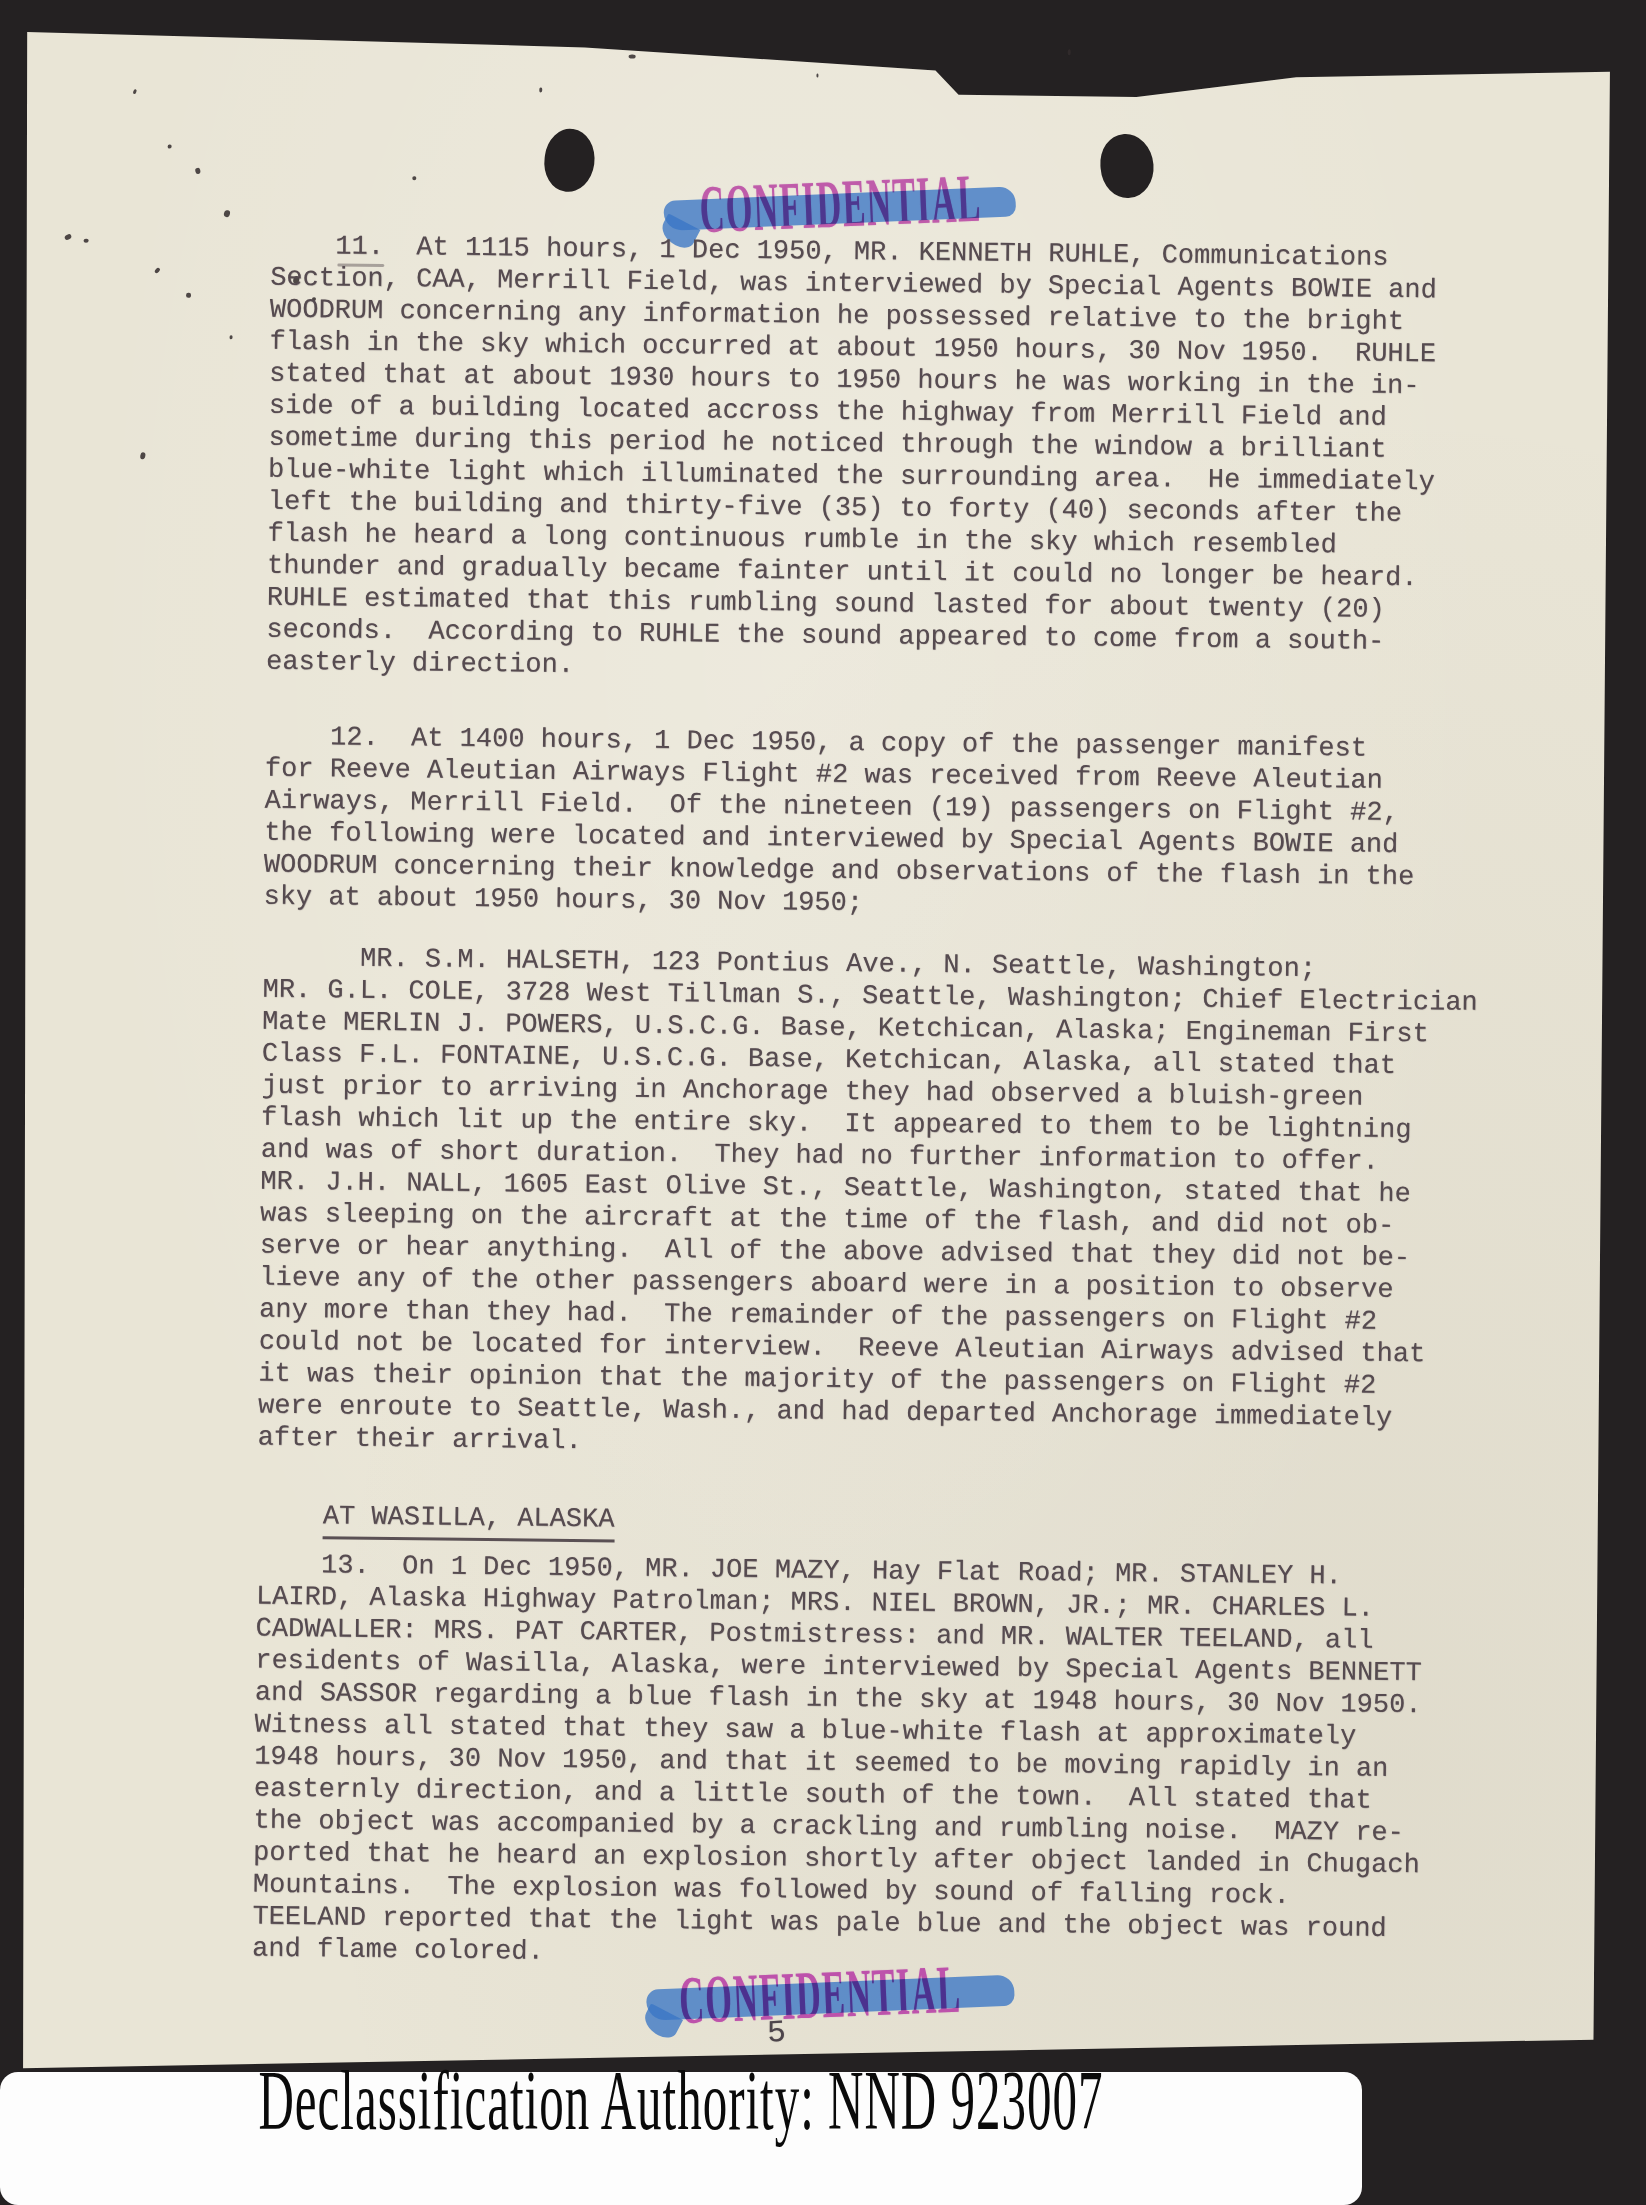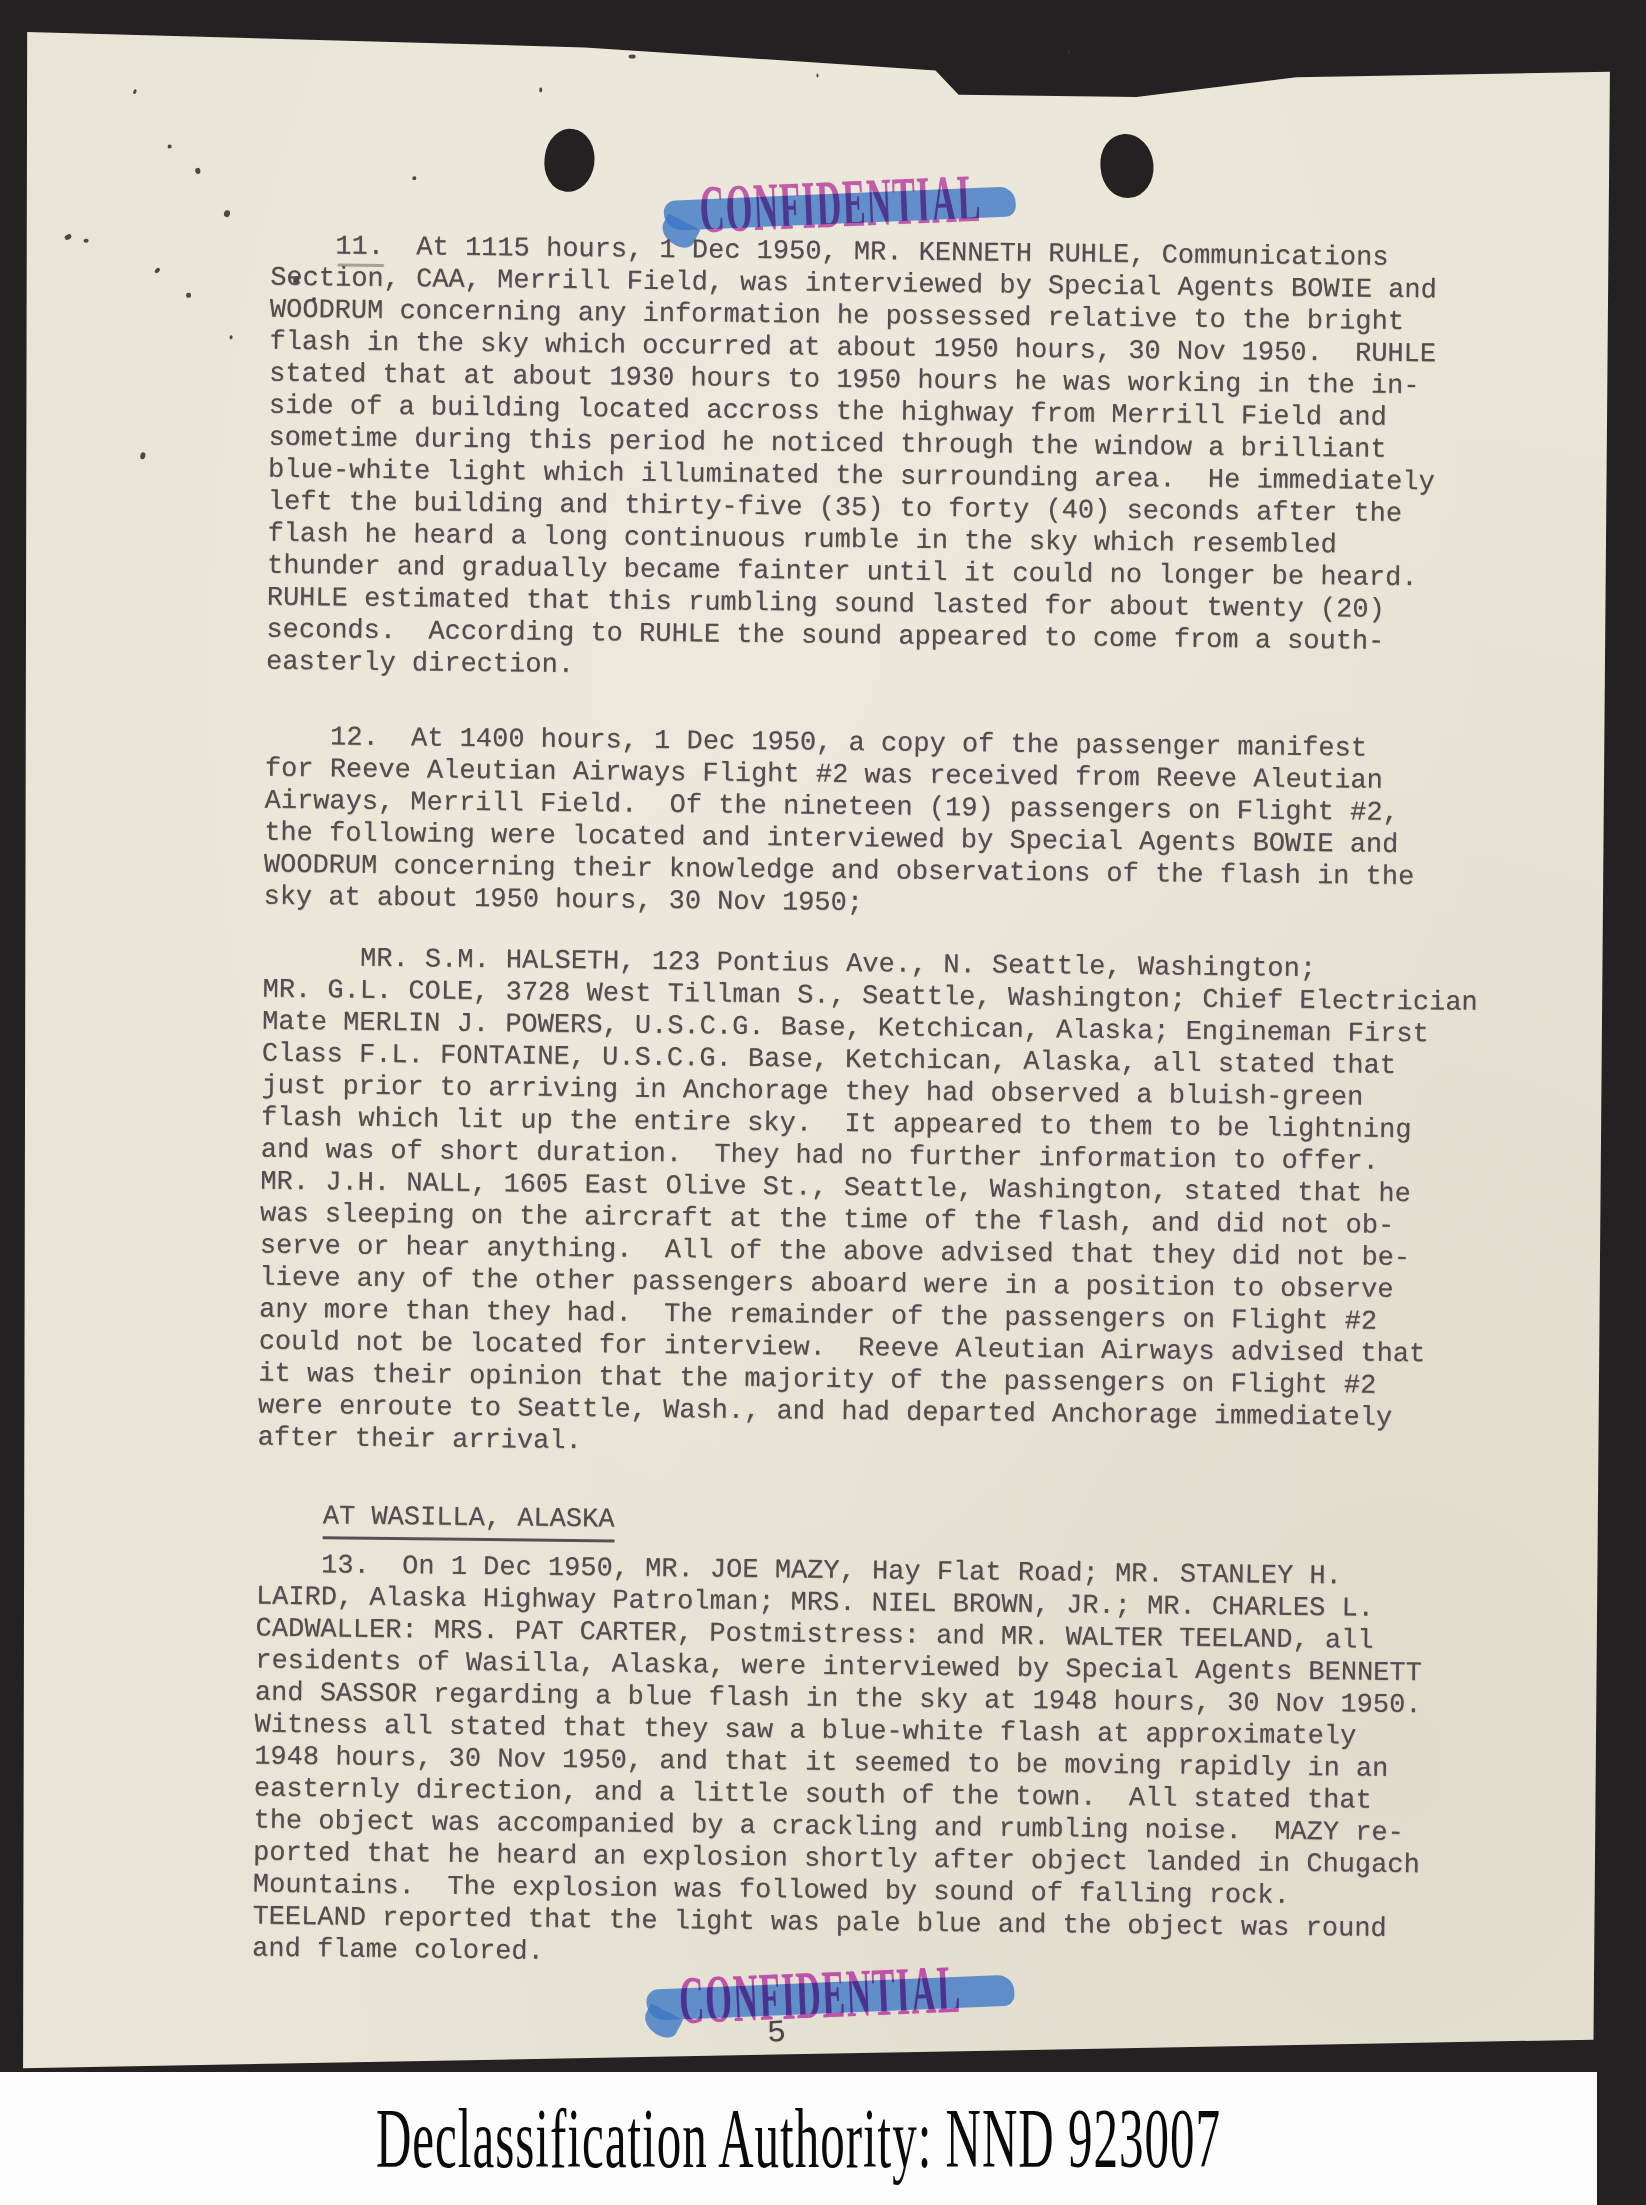--- a/index.html
+++ b/index.html
@@ -76,22 +76,22 @@
   }
   .marker:after{
     content:"";position:absolute;left:-3.9px;bottom:-14.6px;width:36px;height:25px;
     background:inherit;border-radius:10% 0 60% 85%;
     transform:rotate(30deg);
   }
   .marker.top{left:642px;top:174px;width:352px;}
   .marker.bottom{left:644px;top:1963px;width:368px;height:31px;}
   
   .declass-bar{
-    position:absolute;left:0;top:2072px;width:1597px;height:133px;
-    background:#fdfdfd;display:flex;align-items:center;justify-content:center;
+    position:absolute;left:0;top:2072px;width:1362px;height:133px;
+    background:#fdfdfd;display:flex;align-items:flex-start;justify-content:center;border-radius:18px;
   }
   .declass-text{
     font-family:"Liberation Serif","DejaVu Serif",serif;
     font-size:49px;color:#0a0a0a;letter-spacing:1px;
     transform:scaleY(1.72);transform-origin:center;
     white-space:nowrap;
   }
 </style>
 </head>
 <body>

